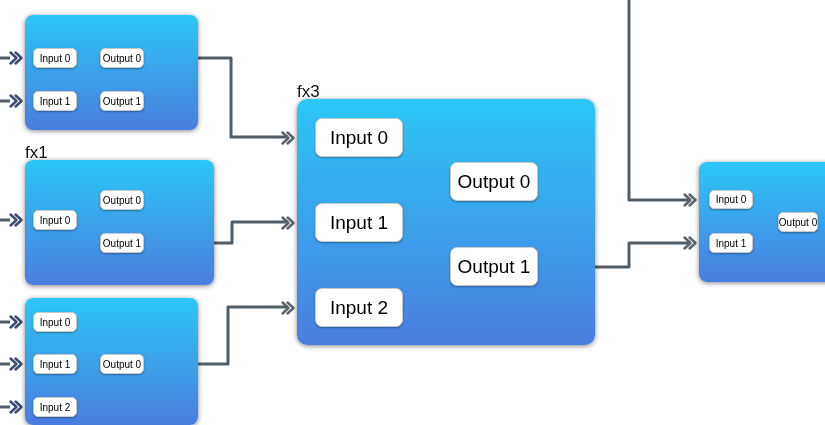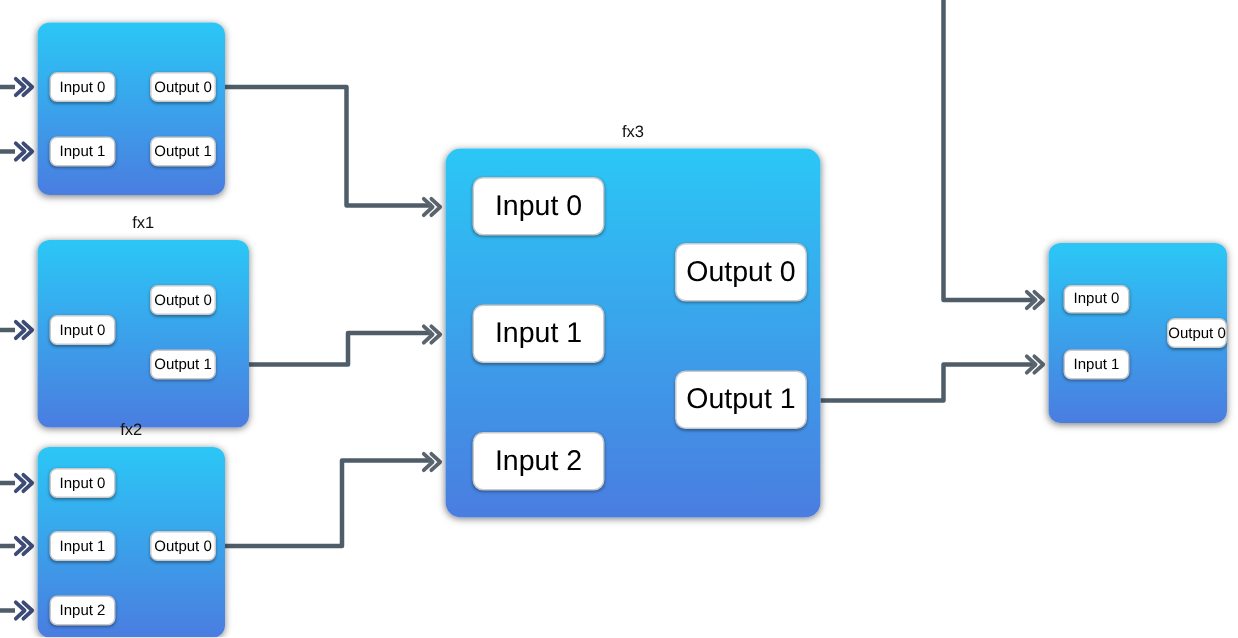--- a/index.html
+++ b/index.html
@@ -5,25 +5,26 @@
   html,body{margin:0;padding:0;background:#ffffff;}
   #canvas{
     position:relative;width:825px;height:425px;overflow:hidden;
     background:#ffffff;font-family:"Liberation Sans",sans-serif;
   }
   #edge-layer{position:absolute;left:0;top:0;width:825px;height:425px;}
   .edge{fill:none;stroke-width:3;stroke-linejoin:round;stroke-linecap:butt;}
   .node{
     position:absolute;border-radius:8px;
     box-shadow:0 1px 5px rgba(30,30,30,0.55);
+    padding-left:48px;
   }
   .node.large{border-radius:10px;}
   .node-title{
     position:absolute;top:-17px;left:0;width:100%;
-    text-align:center;font-size:11px;font-weight:400;
+    text-align:left;font-size:17px;font-weight:400;
   }
   .port{
     position:absolute;display:flex;align-items:center;justify-content:center;
     background:#ffffff;border:1px solid #c9c9c9;border-radius:5px;
     box-shadow:0 1px 2px rgba(0,0,0,0.35);
     white-space:nowrap;color:#000;box-sizing:border-box;
   }
   .port.small{font-size:10px;}
   .port.large{font-size:19px;border-radius:7px;}
   .handle{position:absolute;width:16px;height:16px;}
@@ -71,21 +72,20 @@
     <svg viewBox="0 0 19 19" class="handle" style="left: 8px; top: 314px;">
       <path d="M3 3 L10 9.5 L3 16 M9 3 L16 9.5 L9 16" fill="none" stroke="#3c4c77" stroke-width="3" stroke-linecap="round" stroke-linejoin="round"></path>
     </svg>
     <svg viewBox="0 0 19 19" class="handle" style="left: 8px; top: 356px;">
       <path d="M3 3 L10 9.5 L3 16 M9 3 L16 9.5 L9 16" fill="none" stroke="#3c4c77" stroke-width="3" stroke-linecap="round" stroke-linejoin="round"></path>
     </svg>
     <svg viewBox="0 0 19 19" class="handle" style="left: 8px; top: 399px;">
       <path d="M3 3 L10 9.5 L3 16 M9 3 L16 9.5 L9 16" fill="none" stroke="#3c4c77" stroke-width="3" stroke-linecap="round" stroke-linejoin="round"></path>
     </svg>
     <div class="node small" style="left: 25px; top: 298px; width: 125px; height: 127px; background: linear-gradient(rgb(43, 199, 246), rgb(74, 125, 224));">
-      <div class="node-title" style="color: rgb(17, 17, 17);">fx2</div>
       <div class="port small" style="left: 8px; top: 14px; width: 44px; height: 20px; background: rgb(255, 255, 255); border-color: rgb(201, 201, 201); color: rgb(0, 0, 0);">Input 0</div>
       <div class="port small" style="left: 8px; top: 56px; width: 44px; height: 20px; background: rgb(255, 255, 255); border-color: rgb(201, 201, 201); color: rgb(0, 0, 0);">Input 1</div>
       <div class="port small" style="left: 8px; top: 99px; width: 44px; height: 20px; background: rgb(255, 255, 255); border-color: rgb(201, 201, 201); color: rgb(0, 0, 0);">Input 2</div>
       <div class="port small" style="left: 75px; top: 56px; width: 44px; height: 20px; background: rgb(255, 255, 255); border-color: rgb(201, 201, 201); color: rgb(0, 0, 0);">Output 0</div>
     </div>
     <svg viewBox="0 0 19 19" class="handle" style="left: 280px; top: 129.5px;">
       <path d="M3 3 L10 9.5 L3 16 M9 3 L16 9.5 L9 16" fill="none" stroke="#5a646e" stroke-width="3" stroke-linecap="round" stroke-linejoin="round"></path>
     </svg>
     <svg viewBox="0 0 19 19" class="handle" style="left: 280px; top: 214.5px;">
       <path d="M3 3 L10 9.5 L3 16 M9 3 L16 9.5 L9 16" fill="none" stroke="#5a646e" stroke-width="3" stroke-linecap="round" stroke-linejoin="round"></path>

